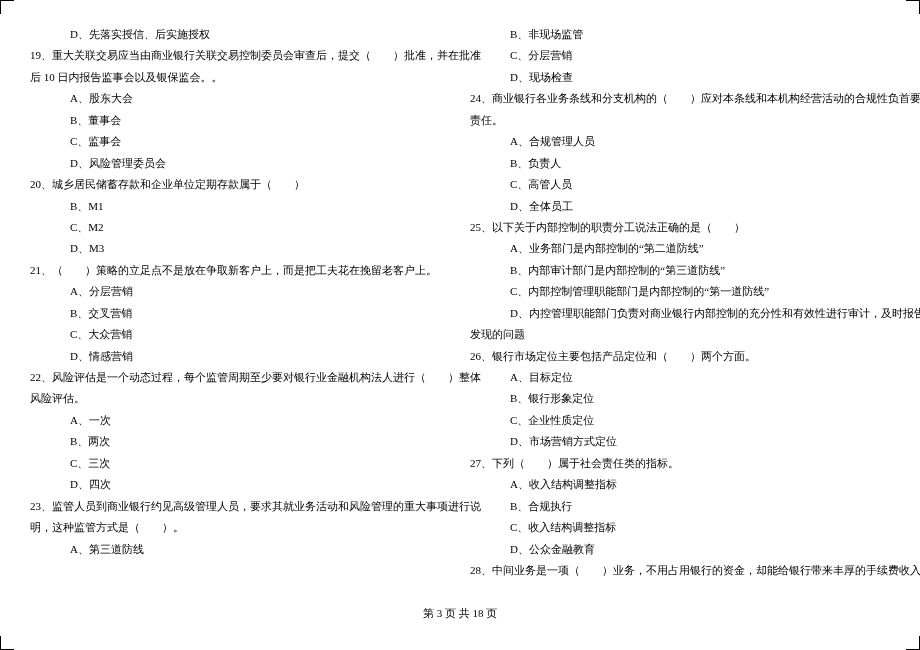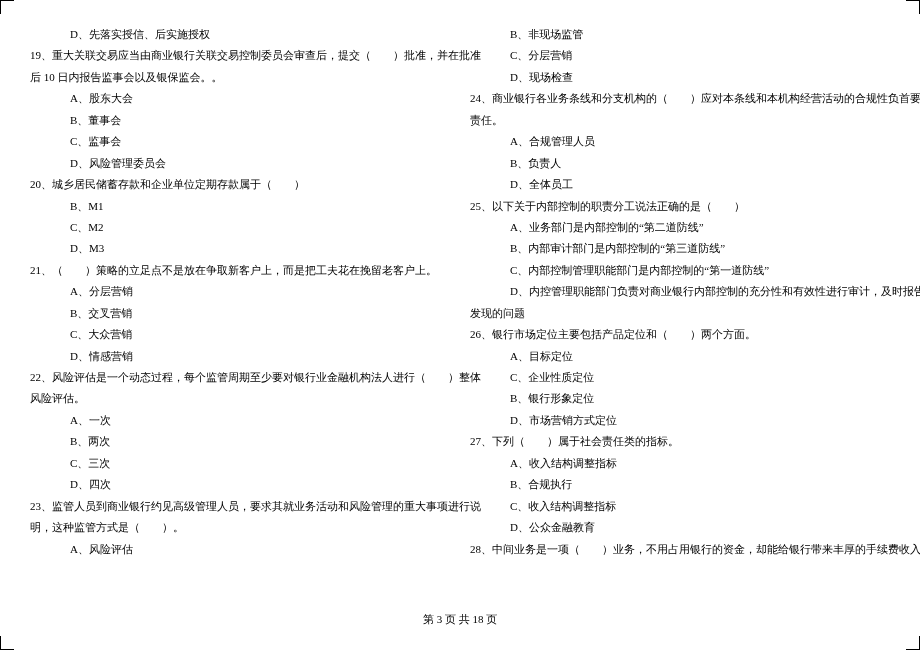--- a/index.html
+++ b/index.html
@@ -5,21 +5,21 @@
     * { margin:0; padding:0; box-sizing:border-box; }
     body { width:920px; height:650px; background:#fff; font-family:"SimSun","NSimSun","STSong","Songti SC",serif; color:#000; font-size:11px; line-height:1.95; position:relative; overflow:hidden; }
     .page { display:flex; width:860px; margin:0 auto; padding-top:24px; }
     .col { width:50%; }
     .col-left { padding-right:10px; }
     .col-right { padding-left:10px; }
     .line { white-space:nowrap; }
     .opt { padding-left:40px; }
     .qstart { padding-left:0; }
     .cont { padding-left:0; }
-    .footer { position:absolute; bottom:20px; width:100%; text-align:center; font-size:11px; }
+    .footer { position:absolute; bottom:26px; width:100%; text-align:center; font-size:11px; }
     .corner { position:absolute; width:14px; height:14px; }
     .corner.tl { top:0; left:0; border-top:1px solid #000; border-left:1px solid #000; }
     .corner.tr { top:0; right:0; border-top:1px solid #000; border-right:1px solid #000; }
     .corner.bl { bottom:0; left:0; border-bottom:1px solid #000; border-left:1px solid #000; }
     .corner.br { bottom:0; right:0; border-bottom:1px solid #000; border-right:1px solid #000; }
   </style>
 </head>
 <body>
 
 <div class="corner tl"></div>
@@ -46,42 +46,43 @@
     <div class="line opt">C、大众营销</div>
     <div class="line opt">D、情感营销</div>
     <div class="line qstart">22、风险评估是一个动态过程，每个监管周期至少要对银行业金融机构法人进行（　　）整体</div>
     <div class="line cont">风险评估。</div>
     <div class="line opt">A、一次</div>
     <div class="line opt">B、两次</div>
     <div class="line opt">C、三次</div>
     <div class="line opt">D、四次</div>
     <div class="line qstart">23、监管人员到商业银行约见高级管理人员，要求其就业务活动和风险管理的重大事项进行说</div>
     <div class="line cont">明，这种监管方式是（　　）。</div>
-    <div class="line opt">A、风险评估</div>
+    <div class="line opt">A、第三道防线</div>
   </div>
 
   <div class="col col-right">
     <div class="line opt">B、非现场监管</div>
     <div class="line opt">C、分层营销</div>
     <div class="line opt">D、现场检查</div>
     <div class="line qstart">24、商业银行各业务条线和分支机构的（　　）应对本条线和本机构经营活动的合规性负首要</div>
     <div class="line cont">责任。</div>
     <div class="line opt">A、合规管理人员</div>
     <div class="line opt">B、负责人</div>
+    <div class="line opt">C、高管人员</div>
     <div class="line opt">D、全体员工</div>
     <div class="line qstart">25、以下关于内部控制的职责分工说法正确的是（　　）</div>
     <div class="line opt">A、业务部门是内部控制的“第二道防线”</div>
     <div class="line opt">B、内部审计部门是内部控制的“第三道防线”</div>
     <div class="line opt">C、内部控制管理职能部门是内部控制的“第一道防线”</div>
     <div class="line opt">D、内控管理职能部门负责对商业银行内部控制的充分性和有效性进行审计，及时报告审计</div>
     <div class="line cont">发现的问题</div>
     <div class="line qstart">26、银行市场定位主要包括产品定位和（　　）两个方面。</div>
     <div class="line opt">A、目标定位</div>
+    <div class="line opt">B、银行形象定位</div>
     <div class="line opt">C、企业性质定位</div>
-    <div class="line opt">B、银行形象定位</div>
     <div class="line opt">D、市场营销方式定位</div>
     <div class="line qstart">27、下列（　　）属于社会责任类的指标。</div>
     <div class="line opt">A、收入结构调整指标</div>
     <div class="line opt">B、合规执行</div>
     <div class="line opt">C、收入结构调整指标</div>
     <div class="line opt">D、公众金融教育</div>
     <div class="line qstart">28、中间业务是一项（　　）业务，不用占用银行的资金，却能给银行带来丰厚的手续费收入，</div>
   </div>
 </div>
 

